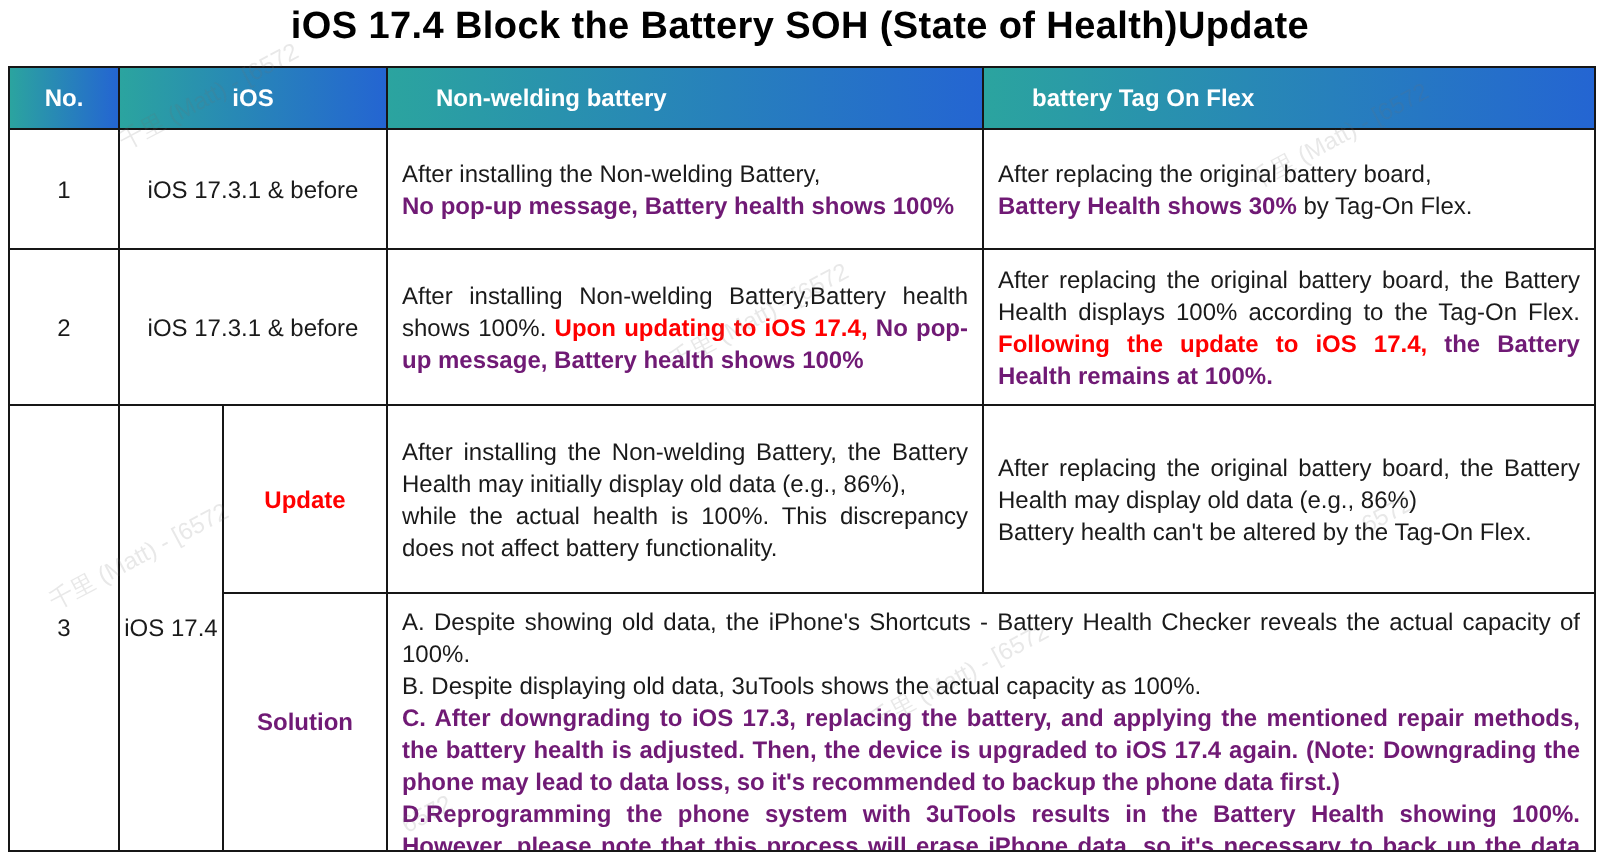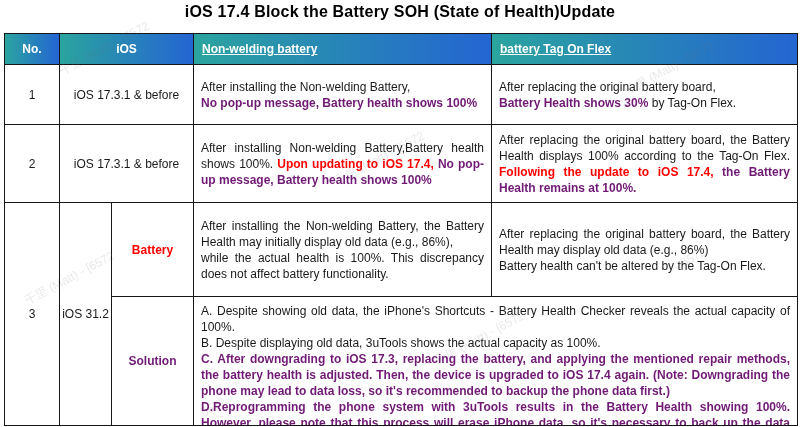--- a/index.html
+++ b/index.html
@@ -4,21 +4,21 @@
 <style>
   html,body{margin:0;padding:0;}
   body{
     width:800px;height:427px;position:relative;overflow:hidden;
     background:#ffffff;
     font-family:"Liberation Sans","DejaVu Sans",sans-serif;
     color:#1a1a1a;
   }
   .title{
     position:absolute;left:0;top:3px;width:800px;
-    text-align:center;font-size:16px;font-weight:bold;color:#000;
+    text-align:center;font-size:19px;font-weight:bold;color:#000;
     letter-spacing:.2px;
   }
   .tbl{
     position:absolute;left:4px;top:33px;
     display:grid;
     grid-template-columns:55px 52px 82px 298px 306px;
     grid-template-rows:31px 60px 78px 94px 129px;
     border-top:1.5px solid #161616;
     border-left:1.5px solid #161616;
     background:#fff;
@@ -29,21 +29,21 @@
     box-sizing:border-box;
     font-size:12px;line-height:16px;
     overflow:hidden;
   }
   .hdr{
     background:linear-gradient(90deg,#2BA49F 0%,#2465D2 100%);
     color:#fff;font-weight:bold;
     display:flex;align-items:center;
   }
   .hdr.center{justify-content:center;}
-  .hdr.left{padding-left:8px;text-decoration:underline;}
+  .hdr.left{padding-left:24px;}
   .vcenter{display:flex;flex-direction:column;justify-content:center;}
   .hstack{display:flex;align-items:center;justify-content:center;text-align:center;}
   .pad{padding:4px 7px;}
   .just p{text-align:justify;}
   p{margin:0;}
   .green{color:#701a75;font-weight:bold;}
   .red{color:#FF0000;font-weight:bold;}
   
   .h1{grid-column:1;grid-row:1;}
   .h2{grid-column:2/4;grid-row:1;}
@@ -107,23 +107,23 @@
   <div class="cell vcenter pad just r2c3">
     <p><span>After installing Non-welding Battery,Battery health shows 100%.</span>
        <span class="red">Upon updating to iOS 17.4,</span><span class="green"> No pop-up message, Battery health shows 100%</span></p>
   </div>
   <div class="cell vcenter pad just r2c4">
     <p><span>After replacing the original battery board, the Battery Health displays 100% according to the Tag-On Flex.</span>
        <span class="red">Following the update to iOS 17.4,</span><span class="green"> the Battery Health remains at 100%.</span></p>
   </div>
 
   <div class="cell hstack r3c1">3</div>
-  <div class="cell hstack r3c2">iOS 31.2</div>
+  <div class="cell hstack r3c2">iOS 17.4</div>
 
-  <div class="cell hstack r3pl red">Battery</div>
+  <div class="cell hstack r3pl red">Update</div>
   <div class="cell vcenter pad just r3pc3">
     <p><span>After installing the Non-welding Battery, the Battery Health may initially display old data (e.g., 86%),</span></p>
     <p><span>while the actual health is 100%. This discrepancy does not affect battery functionality.</span></p>
   </div>
   <div class="cell vcenter pad just r3pc4">
     <p><span>After replacing the original battery board, the Battery Health may display old data (e.g., 86%)</span></p>
     <p><span>Battery health can't be altered by the Tag-On Flex.</span></p>
   </div>
 
   <div class="cell hstack r3sl green">Solution</div>

